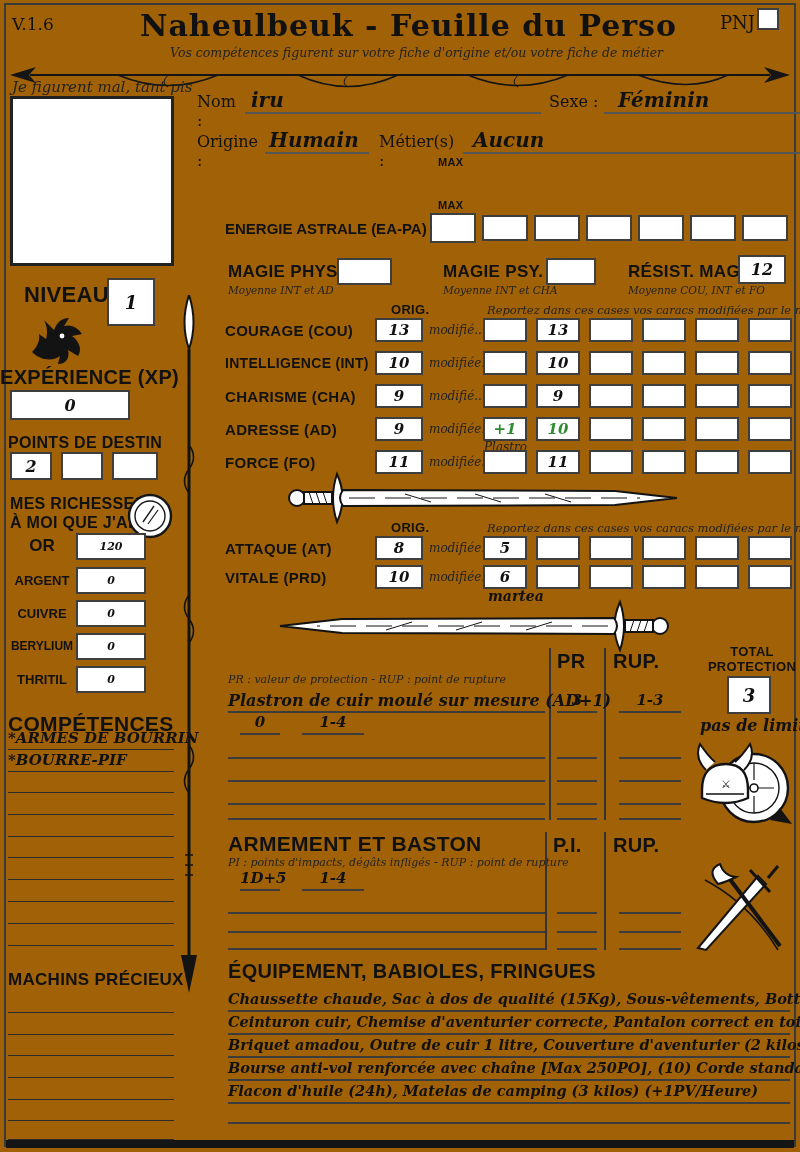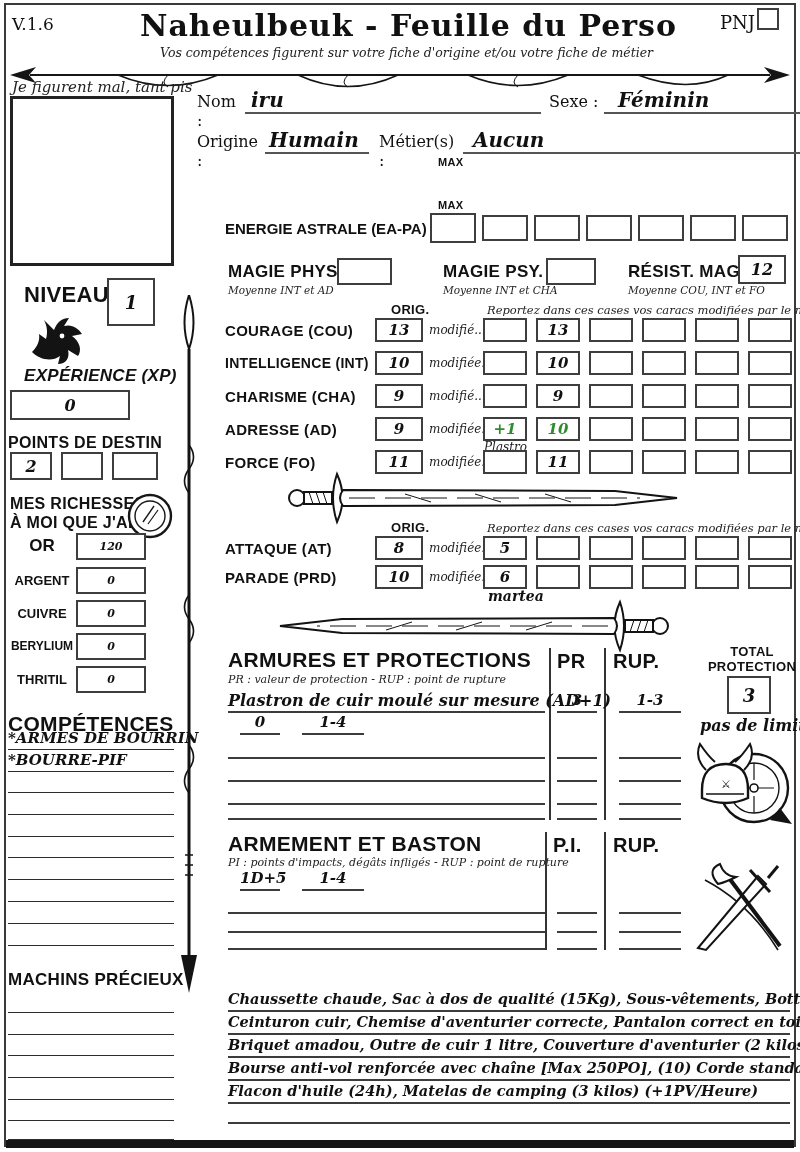--- a/index.html
+++ b/index.html
@@ -1,16 +1,16 @@
 <!DOCTYPE html>
 <html><head>
 <meta charset="utf-8">
 <style>
   html,body{margin:0;padding:0;background:#9a9a9a;}
-  .page{position:relative;width:800px;height:1152px;background:#ffffff;color:#111;
+  .page{position:relative;width:800px;height:1152px;background:#a16207;color:#111;
         font-family:"Liberation Sans",sans-serif;overflow:hidden;margin:0 auto;}
   .abs{position:absolute;}
   .frame{position:absolute;left:4px;top:3px;right:4px;bottom:5px;border:2px solid #3a3a3a;pointer-events:none;}
   .bottombar{position:absolute;left:6px;width:788px;top:1140px;height:8px;background:#151515;}
   .bold{font-family:"Liberation Sans",sans-serif;font-weight:bold;letter-spacing:.3px;white-space:nowrap;}
   .serif{font-family:"DejaVu Serif",serif;}
   .cal{font-family:"DejaVu Serif",serif;font-style:italic;color:#222;white-space:nowrap;}
   .hand{font-family:"DejaVu Serif",serif;font-style:italic;font-weight:bold;white-space:nowrap;}
   .box{border:2px solid #3e3e3e;background:#fff;display:flex;align-items:center;justify-content:center;box-sizing:border-box;}
   .green{color:#2f8b2f;}
@@ -42,21 +42,21 @@
 </head>
 <body>
 
 <div class="page">
   <div class="frame"></div>
 
   <div class="abs serif" style="left:12px;top:14px;font-size:17px;">V.1.6</div>
   <div class="abs title" style="left:140px;top:8px;width:520px;">Naheulbeuk - Feuille du Perso</div>
   <div class="abs serif" style="left:720px;top:12px;font-size:18px;">PNJ</div>
   <div class="abs box" style="left:757px;top:8px;width:22px;height:22px;"></div>
-  <div class="abs cal" style="left:160px;top:45px;width:460px;font-size:12.5px;text-align:center;">Vos compétences figurent sur votre fiche d'origine et/ou votre fiche de métier</div>
+  <div class="abs cal" style="left:170px;top:45px;width:460px;font-size:12.5px;text-align:center;">Vos compétences figurent sur votre fiche d'origine et/ou votre fiche de métier</div>
 
   <div class="abs" style="left:8px;top:62px;">
     <svg width="784" height="32" viewBox="0 0 784 32">
       <line x1="22" y1="13" x2="762" y2="13" stroke="#151515" stroke-width="2"></line>
       <polygon points="2,13 28,5 21,13 28,21" fill="#151515"></polygon>
       <polygon points="782,13 756,5 763,13 756,21" fill="#151515"></polygon>
       <path d="M110,13 Q160,34 210,13 M290,13 Q340,36 390,13 M460,13 Q510,34 560,13 M630,13 Q680,32 720,13" stroke="#151515" stroke-width="1.6" fill="none"></path>
       <path d="M160,13 q-8,8 0,12 M340,13 q-8,8 0,12 M510,13 q-8,8 0,12" stroke="#151515" stroke-width="1" fill="none"></path>
     </svg>
   </div>
@@ -67,21 +67,21 @@
   <div class="abs bold" style="left:24px;top:282px;font-size:22px;">NIVEAU</div>
   <div class="abs box hand" style="left:107px;top:278px;width:48px;height:48px;font-size:18px;">1</div>
 
   <div class="abs" style="left:24px;top:306px;">
     <svg width="66" height="62" viewBox="0 0 66 62">
       <path d="M8,46 C14,40 16,34 15,28 L22,33 C24,26 23,20 20,14 L30,24 C33,16 38,12 45,12 L40,20 C48,18 54,22 58,28 L48,30 C56,36 58,44 54,50 L44,44 C46,52 42,58 34,58 L36,50 C28,56 16,54 8,46 Z" fill="#131313"></path>
       <circle cx="38" cy="30" r="2.4" fill="#fff"></circle>
     </svg>
   </div>
 
-  <div class="abs bold" style="left:24px;top:366px;font-size:17px;font-style:italic;">EXPÉRIENCE (XP)</div>
+  <div class="abs bold" style="left:0;top:366px;font-size:20px;">EXPÉRIENCE (XP)</div>
   <div class="abs box hand" style="left:10px;top:390px;width:120px;height:30px;font-size:16px;">0</div>
 
   <div class="abs bold" style="left:8px;top:434px;font-size:16px;">POINTS DE DESTIN</div>
   <div class="abs" style="left:10px;top:452px;display:flex;gap:9px;">
     <span class="box hand" style="width:42px;height:28px;font-size:16px;">2</span>
     <span class="box hand" style="width:42px;height:28px;font-size:16px;"></span>
     <span class="box hand" style="width:46px;height:28px;font-size:16px;"></span>
   </div>
 
   <div class="abs bold" style="left:10px;top:494px;font-size:16px;line-height:19px;">
@@ -265,21 +265,21 @@
     <span class="box hand orig-box">8</span>
     <span class="cal modlbl">modifiée...</span>
     <span class="box hand cell">5</span>
     <span class="box hand cell"></span>
     <span class="box hand cell"></span>
     <span class="box hand cell"></span>
     <span class="box hand cell"></span>
     <span class="box hand cell"></span>
   </div>
   <div class="abs statrow" style="top:563px;">
-    <span class="bold stat-label">PARADE (PRD)</span>
+    <span class="bold stat-label">VITALE (PRD)</span>
     <span class="box hand orig-box">10</span>
     <span class="cal modlbl">modifiée...</span>
     <span class="box hand cell">6</span>
     <span class="box hand cell"></span>
     <span class="box hand cell"></span>
     <span class="box hand cell"></span>
     <span class="box hand cell"></span>
     <span class="box hand cell"></span>
   </div>
   <div class="abs hand" style="left:488px;top:588px;font-size:14px;">martea</div>
@@ -289,21 +289,20 @@
       <circle cx="12" cy="28" r="8" fill="#fff" stroke="#131313" stroke-width="2"></circle>
       <rect x="19" y="22" width="28" height="12" fill="#fff" stroke="#131313" stroke-width="2"></rect>
       <path d="M24,22 l4,12 M31,22 l4,12 M38,22 l4,12" stroke="#131313" stroke-width="1"></path>
       <path d="M52,4 Q63,28 52,52 Q44,28 52,4 Z" fill="#fff" stroke="#131313" stroke-width="2"></path>
       <path d="M58,20 L330,21 L392,28 L330,35 L58,36 Q52,28 58,20 Z" fill="#fff" stroke="#131313" stroke-width="2"></path>
       <line x1="64" y1="28" x2="355" y2="28" stroke="#131313" stroke-width="1" stroke-dasharray="26 10"></line>
       <path d="M120,24 l26,8 M190,24 l26,8 M260,24 l26,8" stroke="#131313" stroke-width="1"></path>
     </svg>
   </div>
 
-  <div class="abs bold" style="left:228px;top:648px;font-size:21px;">ARMURES ET PROTECTIONS</div>
   <div class="abs cal" style="left:228px;top:673px;font-size:11px;">PR : valeur de protection - RUP : point de rupture</div>
   <div class="abs bold" style="left:557px;top:650px;font-size:20px;">PR</div>
   <div class="abs bold" style="left:613px;top:650px;font-size:20px;">RUP.</div>
   <div class="vline" style="left:549px;top:648px;height:172px;"></div>
   <div class="vline" style="left:604px;top:648px;height:172px;"></div>
 
   <div class="abs trow" style="top:693px;">
     <span class="t-name hand">Plastron de cuir moulé sur mesure (AD+1)</span>
     <span class="t-c1 hand">3</span>
     <span class="t-c2 hand">1-3</span>
@@ -384,20 +383,21 @@
     <svg width="100" height="92" viewBox="0 0 100 92">
       <path d="M15,18 Q60,42 88,88" fill="none" stroke="#131313" stroke-width="1.6"></path>
       <polygon points="8,86 16,88 76,22 68,14" fill="#fff" stroke="#131313" stroke-width="2"></polygon>
       <line x1="60" y1="8" x2="80" y2="30" stroke="#131313" stroke-width="3"></line>
       <line x1="78" y1="16" x2="88" y2="4" stroke="#131313" stroke-width="3"></line>
       <line x1="90" y1="84" x2="36" y2="12" stroke="#131313" stroke-width="4"></line>
       <path d="M28,22 Q16,8 30,2 Q34,14 46,15 Q36,20 28,22 Z" fill="#fff" stroke="#131313" stroke-width="2"></path>
     </svg>
   </div>
 
+  <div class="abs bold" style="left:228px;top:960px;font-size:20px;">ÉQUIPEMENT, BABIOLES, FRINGUES</div>
   <div class="abs ruled hand" style="left:228px;top:990px;width:562px;height:22px;font-size:14.5px;">Chaussette chaude, Sac à dos de qualité (15Kg), Sous-vêtements, Bottes en cuir, Écuelle</div>
   <div class="abs ruled hand" style="left:228px;top:1013px;width:562px;height:22px;font-size:14.5px;">Ceinturon cuir, Chemise d'aventurier correcte, Pantalon correct en toile, Couverts de bois</div>
   <div class="abs ruled hand" style="left:228px;top:1036px;width:562px;height:22px;font-size:14.5px;">Briquet amadou, Outre de cuir 1 litre, Couverture d'aventurier (2 kilos), Lampe à huile</div>
   <div class="abs ruled hand" style="left:228px;top:1059px;width:562px;height:22px;font-size:14.5px;">Bourse anti-vol renforcée avec chaîne [Max 250PO], (10) Corde standard au mètre (80Kg)</div>
   <div class="abs ruled hand" style="left:228px;top:1082px;width:562px;height:22px;font-size:14.5px;">Flacon d'huile (24h), Matelas de camping (3 kilos) (+1PV/Heure)</div>
   <div class="abs ruled hand" style="left:228px;top:1102px;width:562px;height:22px;font-size:14.5px;"></div>
   <div class="abs ruled hand" style="left:228px;top:1121px;width:562px;height:22px;font-size:14.5px;"></div>
 
   <div class="bottombar"></div>
 </div>

